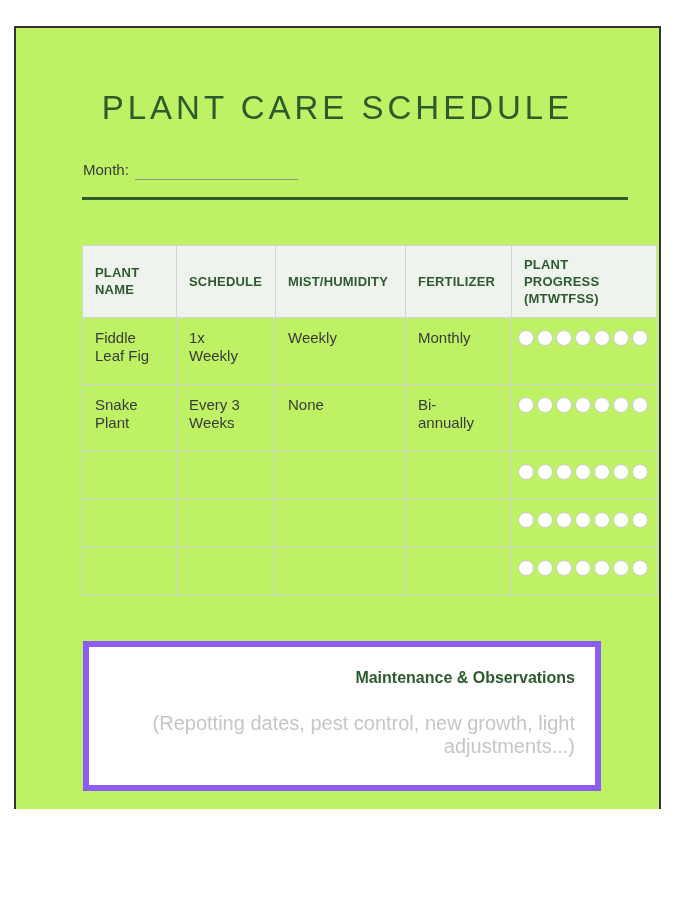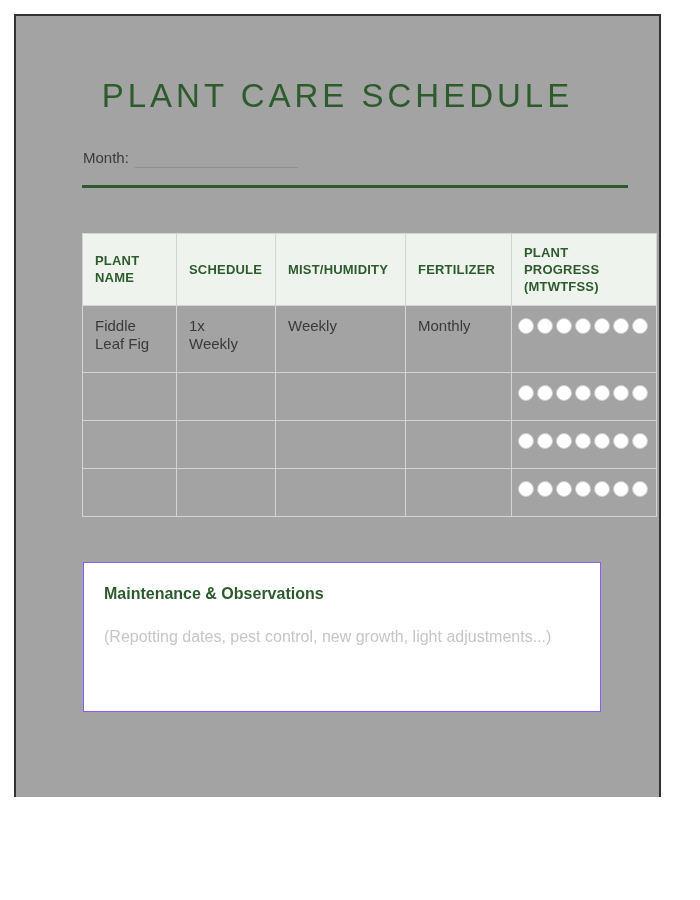--- a/index.html
+++ b/index.html
@@ -1,22 +1,22 @@
 <!DOCTYPE html>
 <html><head>
 <meta charset="utf-8">
 <style>
   * { margin:0; padding:0; box-sizing:border-box; }
   html,body { width:700px; height:900px; background:#ffffff;
               font-family:"Liberation Sans", sans-serif; }
   .page {
-    position:absolute; left:14px; top:14px;
+    position:absolute; left:14px; top:26px;
     width:647px; height:783px;
     border:2px solid #333333; border-bottom:none;
-    background:#a3a3a3; overflow:hidden;
+    background:#bef264; overflow:hidden;
   }
   .title {
     margin:60px 8px 0; text-align:center;
     font-size:33px; font-weight:400; letter-spacing:4px;
     line-height:1.2; color:#2d5b2d;
   }
   .fields {
     display:flex; justify-content:space-between;
     margin:31px 36px 0 67px;
   }
@@ -41,25 +41,26 @@
   td { vertical-align:top; padding:11px 12px; line-height:18px; white-space:pre-line; }
   tr.data  { height:67px; }
   tr.empty { height:48px; }
   td.prog  { padding:12px 6px; }
   .circles { display:flex; gap:3px; }
   .c { width:16px; height:16px; border:1.5px solid #cccccc;
        border-radius:50%; background:#ffffff; flex:none; }
 
   .notes {
     margin:45px 0 0 67px; width:518px; height:150px;
-    border:1px solid #8b5cf6; background:#ffffff;
+    border:6px solid #8b5cf6; background:#ffffff;
     padding:22px 20px;
+    text-align:right;
   }
   .notes-title { font-size:16px; font-weight:700; color:#2d5b2d; }
-  .notes-placeholder { margin-top:25px; font-size:16px; color:#c6c6c6; }
+  .notes-placeholder { margin-top:25px; font-size:20px; color:#c6c6c6; }
 </style>
 </head>
 <body>
 
 <div class="page">
 
   <h1 class="title">PLANT CARE SCHEDULE</h1>
 
   <div class="fields">
     <div class="fg">
@@ -90,20 +91,30 @@
     <tbody>
       <tr class="data">
         <td>Fiddle
 Leaf Fig</td>
         <td>1x
 Weekly</td>
         <td>Weekly</td>
         <td>Monthly</td>
         <td class="prog"><div class="circles"><span class="c"></span><span class="c"></span><span class="c"></span><span class="c"></span><span class="c"></span><span class="c"></span><span class="c"></span></div></td>
       </tr>
+      <tr class="data">
+        <td>Snake
+Plant</td>
+        <td>Every 3
+Weeks</td>
+        <td>None</td>
+        <td>Bi-
+annually</td>
+        <td class="prog"><div class="circles"><span class="c"></span><span class="c"></span><span class="c"></span><span class="c"></span><span class="c"></span><span class="c"></span><span class="c"></span></div></td>
+      </tr>
       <tr class="empty">
         <td></td>
         <td></td>
         <td></td>
         <td></td>
         <td class="prog"><div class="circles"><span class="c"></span><span class="c"></span><span class="c"></span><span class="c"></span><span class="c"></span><span class="c"></span><span class="c"></span></div></td>
       </tr>
       <tr class="empty">
         <td></td>
         <td></td>

